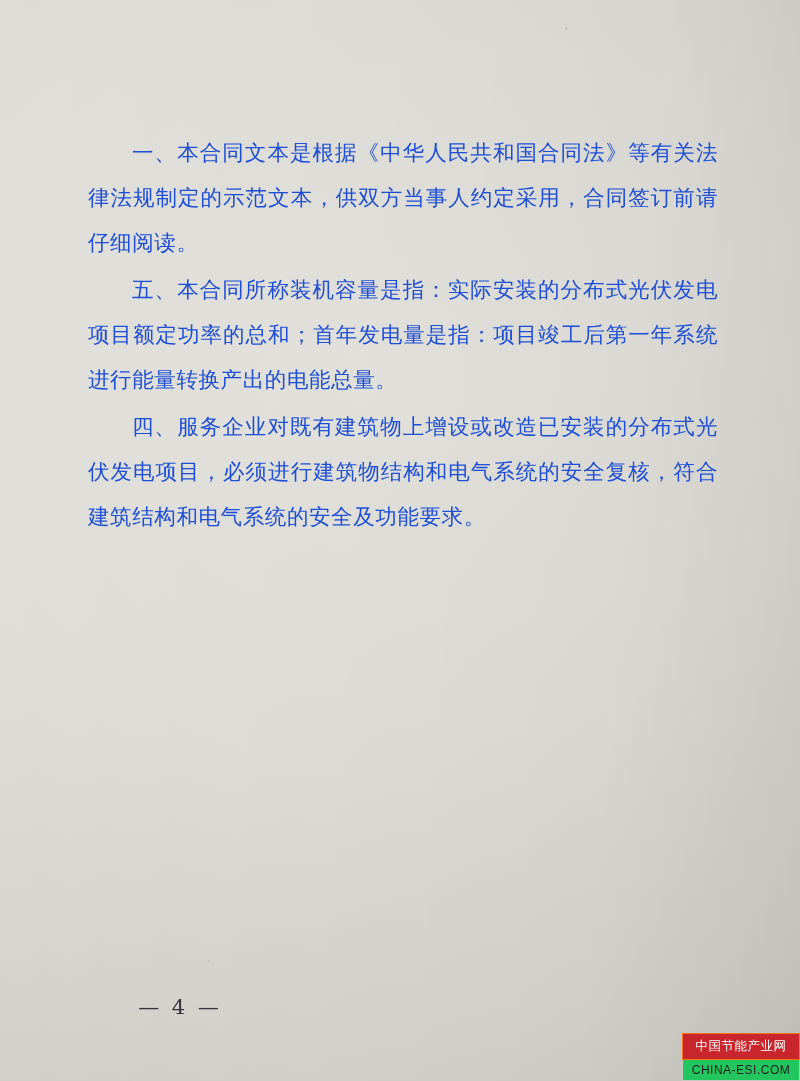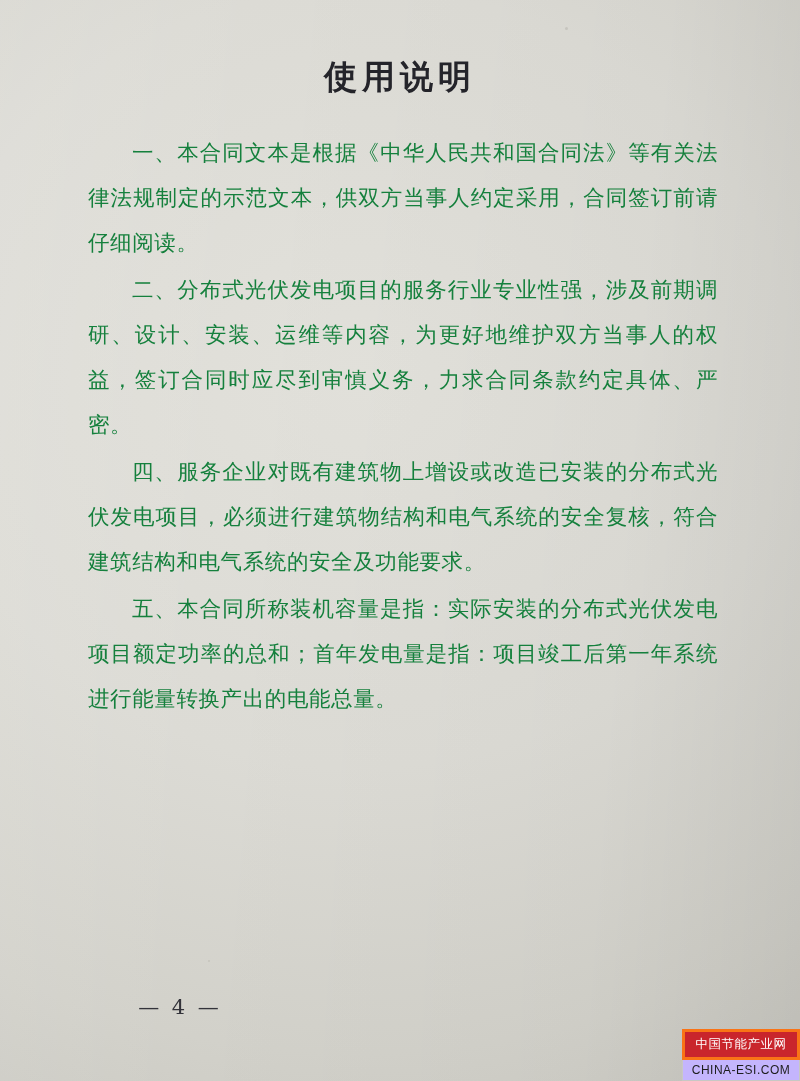--- a/index.html
+++ b/index.html
@@ -52,21 +52,21 @@
     font-weight: bold;
     letter-spacing: 5px;
     color: #24242a;
     font-family: "DejaVu Serif", "Liberation Serif", serif;
   }
   .body-text {
     position: absolute;
     left: 88px;
     top: 130px;
     width: 630px;
-    color: #15803d;
+    color: #1d4ed8;
     font-size: 21.5px;
     line-height: 45px;
     text-align: justify;
     text-justify: inter-ideograph;
   }
   .para {
     text-indent: 2.05em;
     margin: 0 0 2px 0;
     letter-spacing: 0.6px;
   }
@@ -92,51 +92,49 @@
     width: 118px;
     font-family: "Liberation Sans", sans-serif;
   }
   .wm-top {
     background: #c9252c;
     color: #ffffff;
     font-size: 12.5px;
     text-align: center;
     padding: 4px 0 4px 0;
     letter-spacing: 0.5px;
-    border: 3px solid #f97316;
+    border: 1px solid #f97316;
   }
   .wm-bottom {
-    background: #c4b5fd;
+    background: #22c55e;
     color: #1d1d1d;
     font-size: 12px;
     text-align: center;
     padding: 3px 0 3px 0;
     letter-spacing: 0.5px;
     border: 1px solid #c8c8c4;
     border-top: none;
   }
 </style>
 </head>
 <body>
 
 <div class="page">
   <div class="speck" style="left:565px; top:27px; width:3px; height:3px;"></div>
   <div class="speck" style="left:208px; top:960px; width:2px; height:2px;"></div>
   <div class="speck" style="left:700px; top:470px; width:2px; height:2px;"></div>
 </div>
 
 <div class="content">
 
-  <div class="doc-title">使用说明</div>
 
   <div class="body-text">
     <p class="para">一、本合同文本是根据《中华人民共和国合同法》等有关法律法规制定的示范文本，供双方当事人约定采用，合同签订前请仔细阅读。</p>
-    <p class="para">二、分布式光伏发电项目的服务行业专业性强，涉及前期调研、设计、安装、运维等内容，为更好地维护双方当事人的权益，签订合同时应尽到审慎义务，力求合同条款约定具体、严密。</p>
+    <p class="para">五、本合同所称装机容量是指：实际安装的分布式光伏发电项目额定功率的总和；首年发电量是指：项目竣工后第一年系统进行能量转换产出的电能总量。</p>
     <p class="para">四、服务企业对既有建筑物上增设或改造已安装的分布式光伏发电项目，必须进行建筑物结构和电气系统的安全复核，符合建筑结构和电气系统的安全及功能要求。</p>
-    <p class="para">五、本合同所称装机容量是指：实际安装的分布式光伏发电项目额定功率的总和；首年发电量是指：项目竣工后第一年系统进行能量转换产出的电能总量。</p>
   </div>
 
   <div class="page-number">
     <span class="pn-inner">— 4 —</span>
   </div>
 
   <div class="watermark">
     <div class="wm-top">中国节能产业网</div>
     <div class="wm-bottom">CHINA-ESI.COM</div>
   </div>

